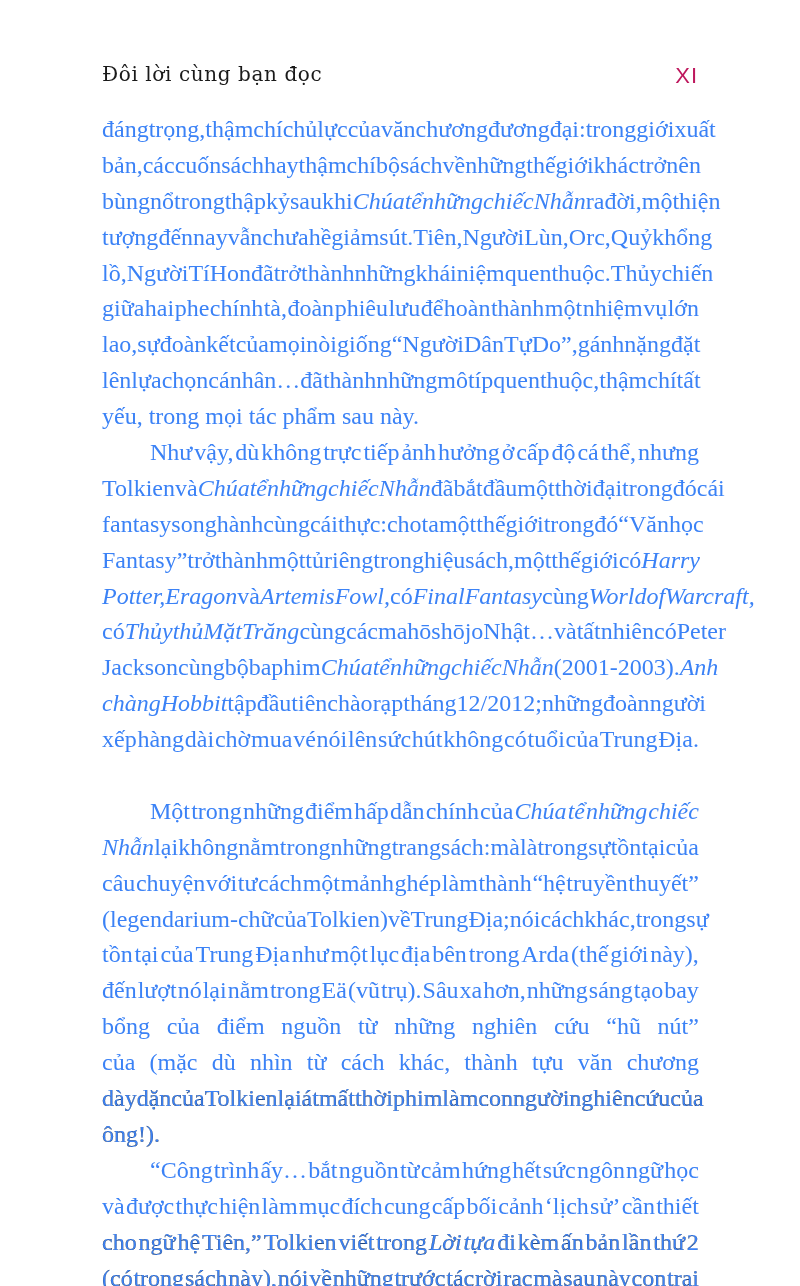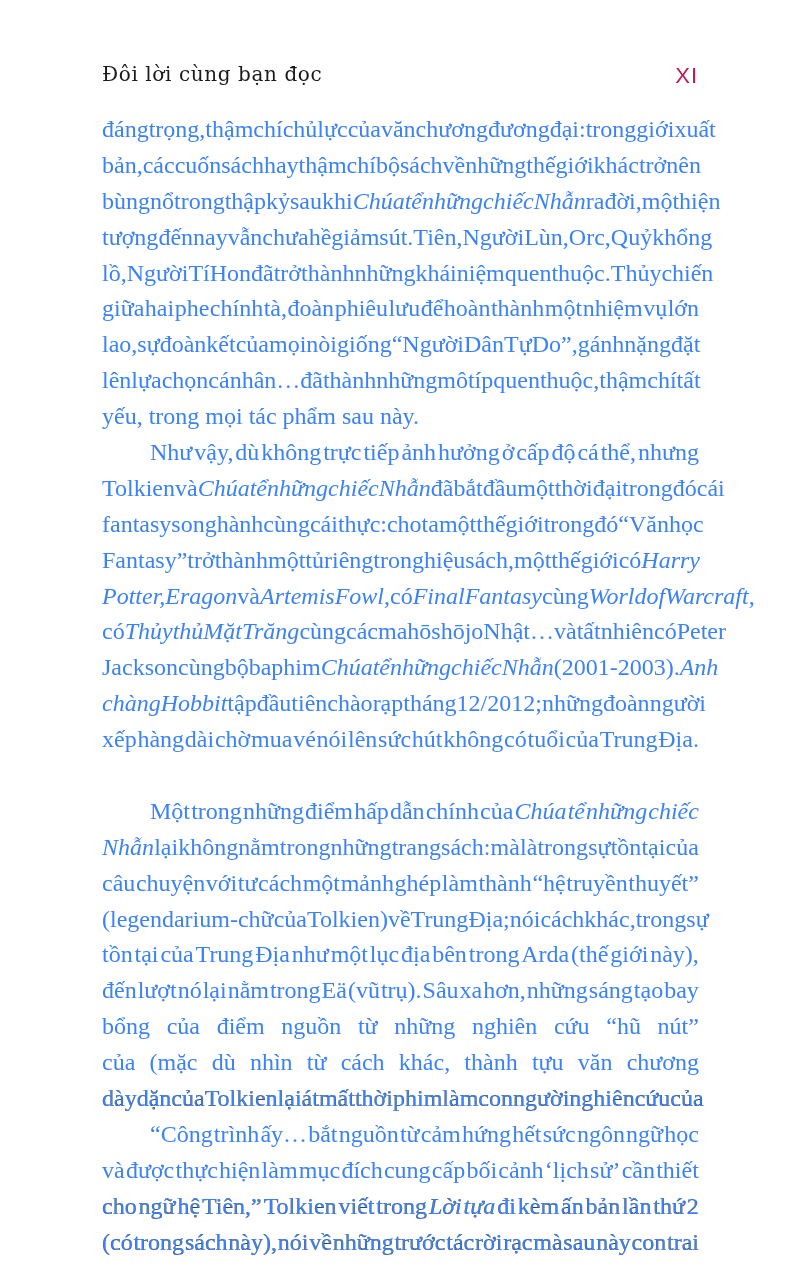--- a/index.html
+++ b/index.html
@@ -530,20 +530,21 @@
           <span>mất</span>
           <span>thời</span>
           <span>phim</span>
           <span>làm</span>
           <span>con</span>
           <span>người</span>
           <span>nghiên</span>
           <span>cứu</span>
           <span>của</span>
         </span>
+      <span class="ln ink-mid">ông!).</span>
     </p>
 
     <p class="para">
       <span class="ln justify indent">
           <span>“Công</span>
           <span>trình</span>
           <span>ấy…</span>
           <span>bắt</span>
           <span>nguồn</span>
           <span>từ</span>

